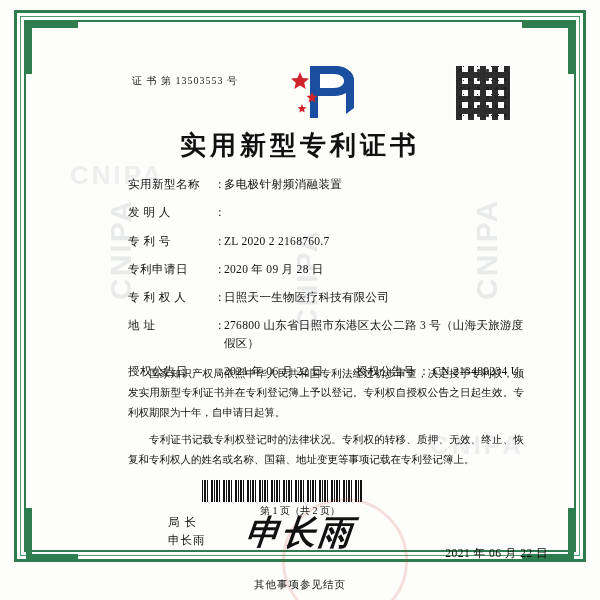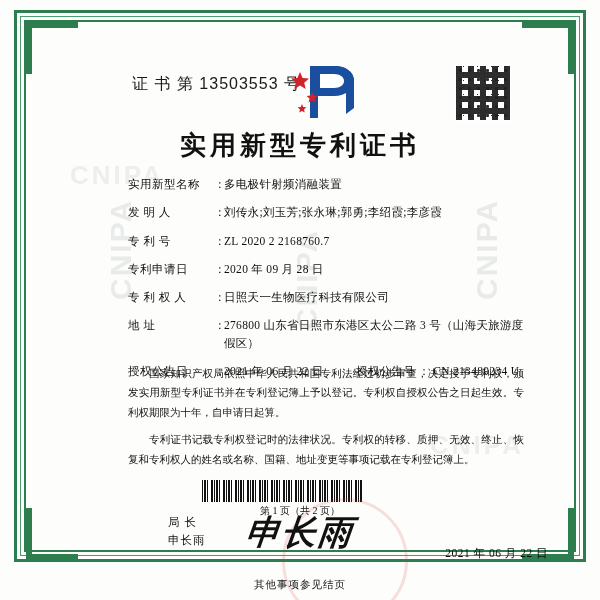--- a/index.html
+++ b/index.html
@@ -93,23 +93,23 @@
     white-space: nowrap;
     pointer-events: none;
     user-select: none;
   }
 
   
   .cert-no {
     position: absolute;
     left: 100px;
     top: 46px;
-    font-size: 16px;
+    font-size: 10px;
     color: #1a1a1a;
-    font-family: Liberation Sans, sans-serif;
+    font-family: Liberation Serif, serif;
     letter-spacing: 1px;
     text-align: right;
   }
   .logo {
     position: absolute;
     left: 258px;
     top: 34px;
     width: 86px;
     height: 62px;
   }
@@ -323,21 +323,20 @@
 
       <div class="field-row">
         <div class="field-label">实用新型名称</div>
         <div class="field-colon">：</div>
         <div class="field-value">多电极针射频消融装置</div>
       </div>
 
       <div class="field-row">
         <div class="field-label">发 明 人</div>
         <div class="field-colon">：</div>
-        <div class="field-value">刘传永;刘玉芳;张永琳;郭勇;李绍霞;李彦霞</div>
       </div>
 
       <div class="field-row">
         <div class="field-label">专 利 号</div>
         <div class="field-colon">：</div>
         <div class="field-value">ZL 2020 2 2168760.7</div>
       </div>
 
       <div class="field-row">
         <div class="field-label">专利申请日</div>

